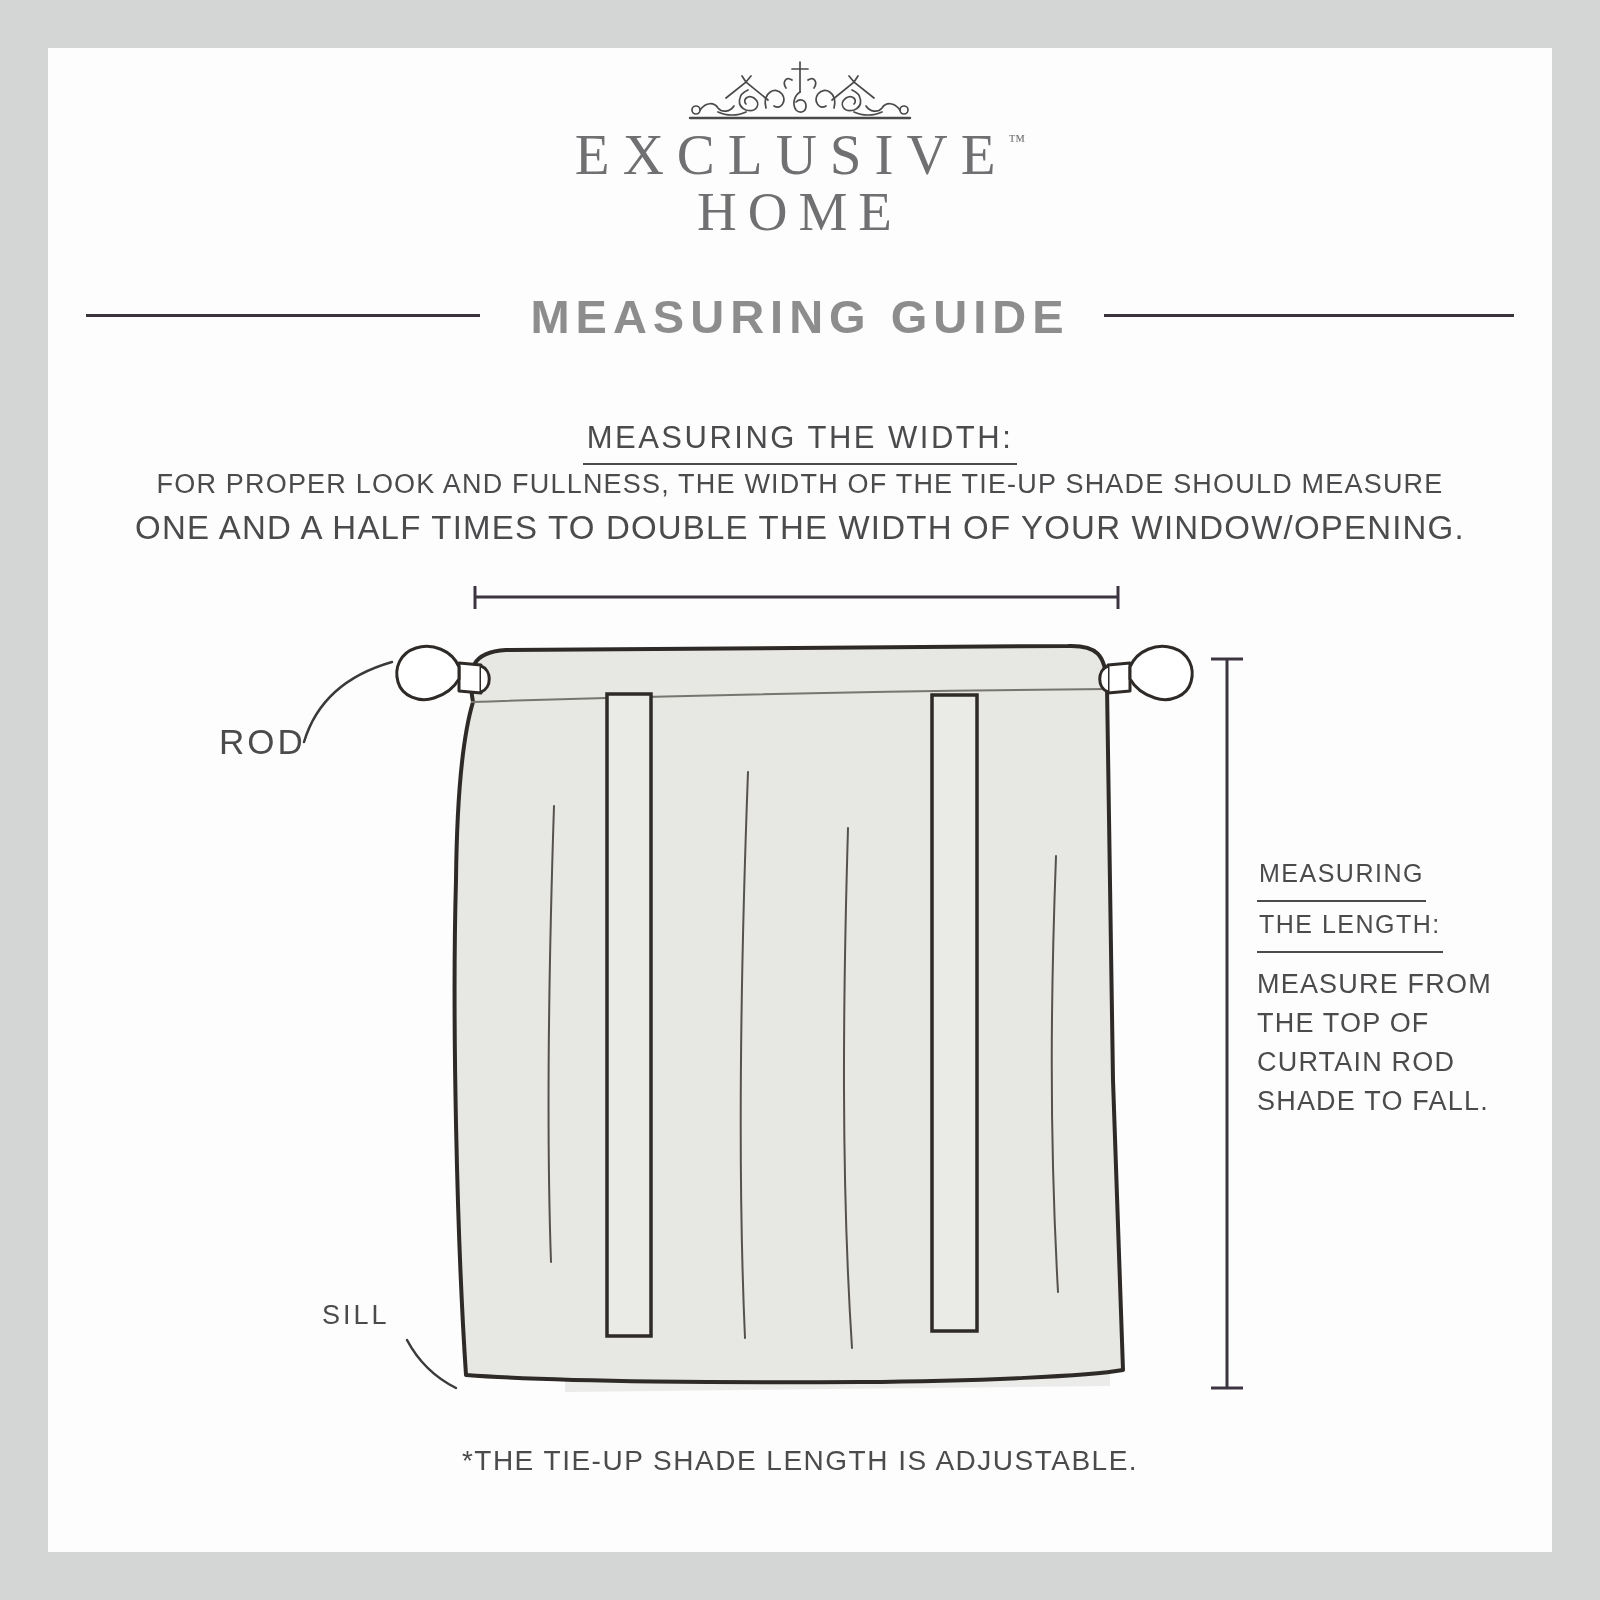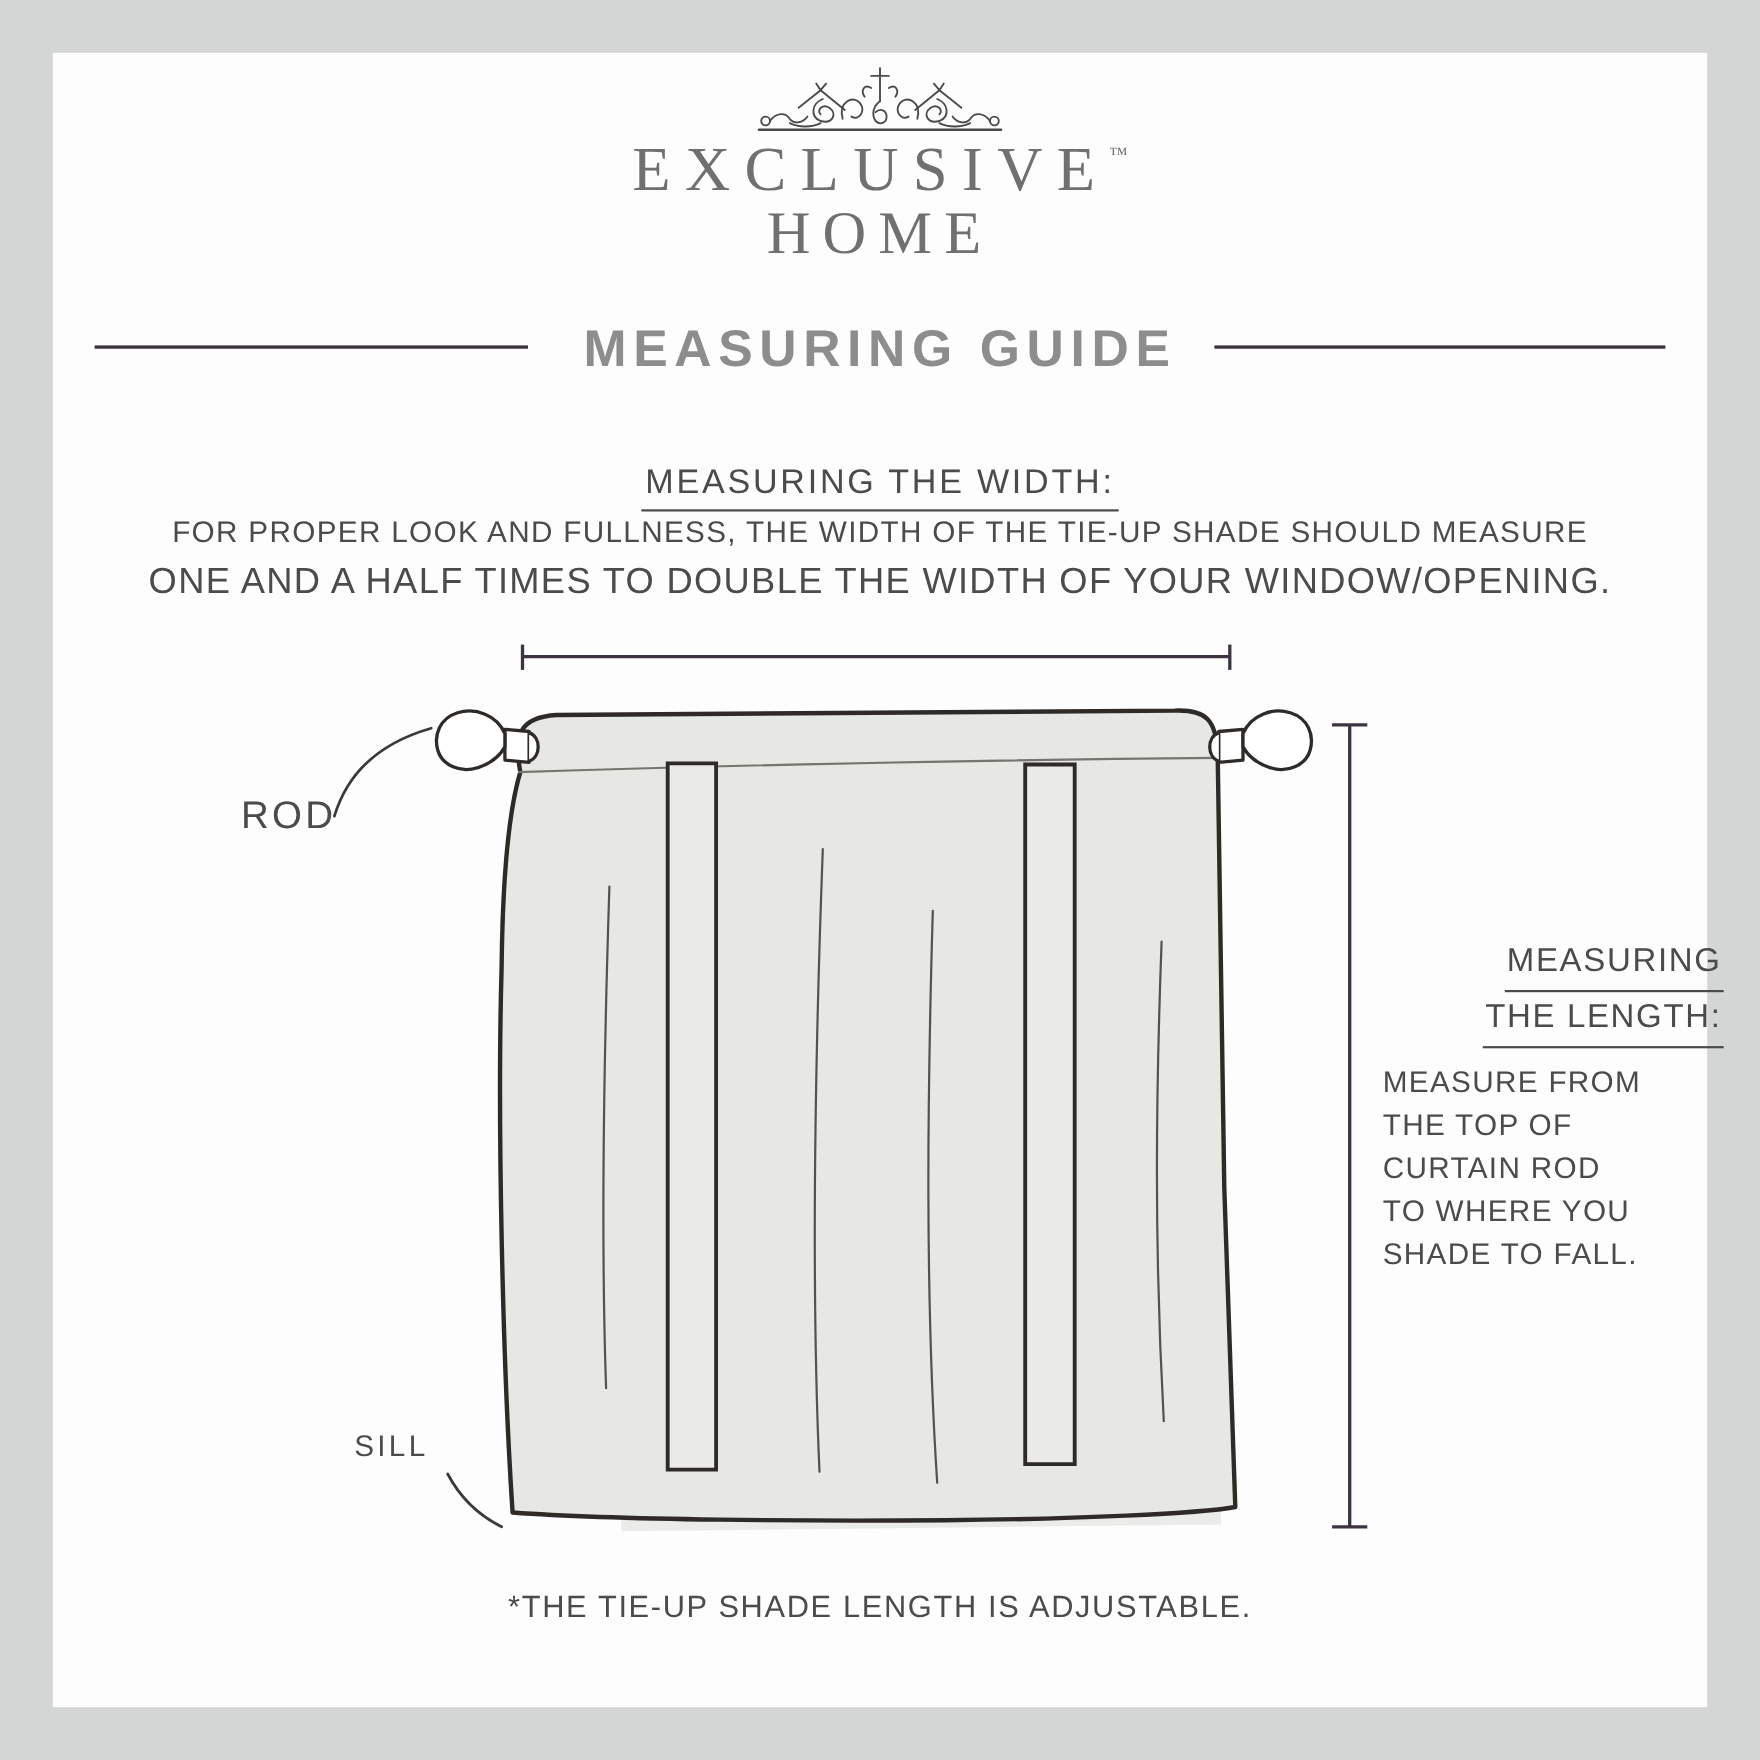--- a/index.html
+++ b/index.html
@@ -35,21 +35,21 @@
   .width-heading span{display:inline-block;border-bottom:2px solid var(--text-dark);padding:0 4px 7px;}
   .width-line1{top:469px;font-size:27px;letter-spacing:1.2px;color:var(--text-dark);}
   .width-line2{top:509px;font-size:33px;letter-spacing:1.2px;color:var(--text-dark);}
 
   
   .rod-label{left:219px;top:722px;font-size:35px;letter-spacing:3px;color:var(--text-dark);}
   .sill-label{left:322px;top:1300px;font-size:27px;letter-spacing:3px;color:var(--text-dark);}
 
   
   .length-block{left:1257px;top:851px;width:310px;color:var(--text-dark);}
-  .len-h{font-size:30px;letter-spacing:1.5px;line-height:45px;text-align:right;}
+  .len-h{font-size:25px;letter-spacing:1.5px;line-height:45px;}
   .len-h span{display:inline-block;border-bottom:2px solid var(--text-dark);padding:0 2px 4px;}
   .len-body{margin-top:12px;font-size:27px;letter-spacing:1.2px;line-height:39px;}
 
   
   .footnote{top:1445px;font-size:28px;letter-spacing:1.5px;color:var(--text-dark);}
 
   
   .curtain-path{fill:var(--curtain-fill);stroke:var(--curtain-outline);stroke-width:4;stroke-linejoin:round;}
   .strap{fill:var(--strap-fill);stroke:var(--curtain-outline);stroke-width:3.5;stroke-linejoin:miter;}
   .seam-line{fill:none;stroke:var(--seam);stroke-width:2;}
@@ -168,20 +168,19 @@
   <div class="abs rod-label">ROD</div>
   <div class="abs sill-label">SILL</div>
 
   <div class="abs length-block">
     <div class="len-h"><span>MEASURING</span></div>
     <div class="len-h"><span>THE LENGTH:</span></div>
     <div class="len-body">
       <div>MEASURE FROM</div>
       <div>THE TOP OF</div>
       <div>CURTAIN ROD</div>
-      <div>TO WHERE YOU</div>
       <div>SHADE TO FALL.</div>
     </div>
   </div>
 
   <div class="abs centered footnote">*THE TIE-UP SHADE LENGTH IS ADJUSTABLE.</div>
 
 </div>
 
 </body></html>

